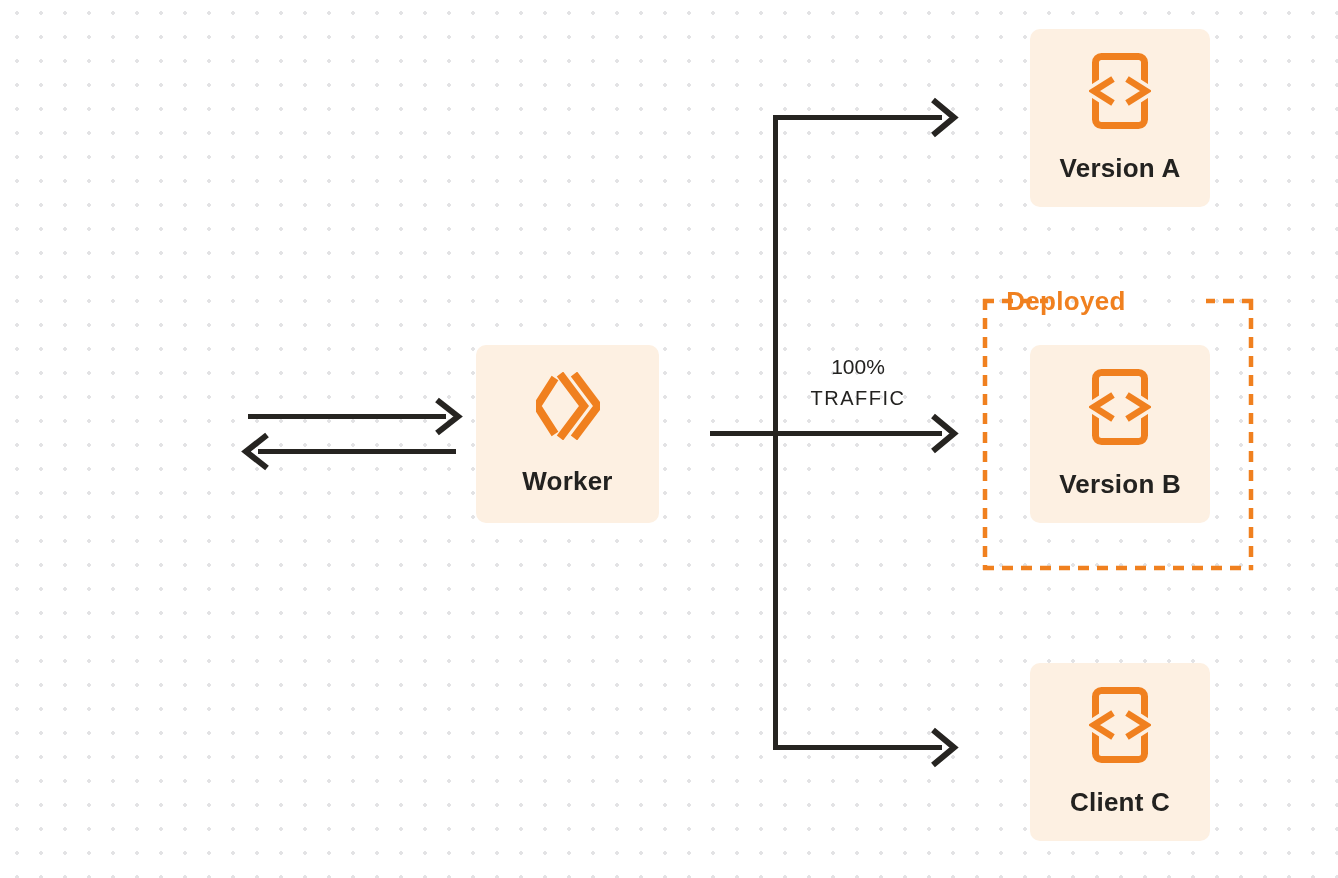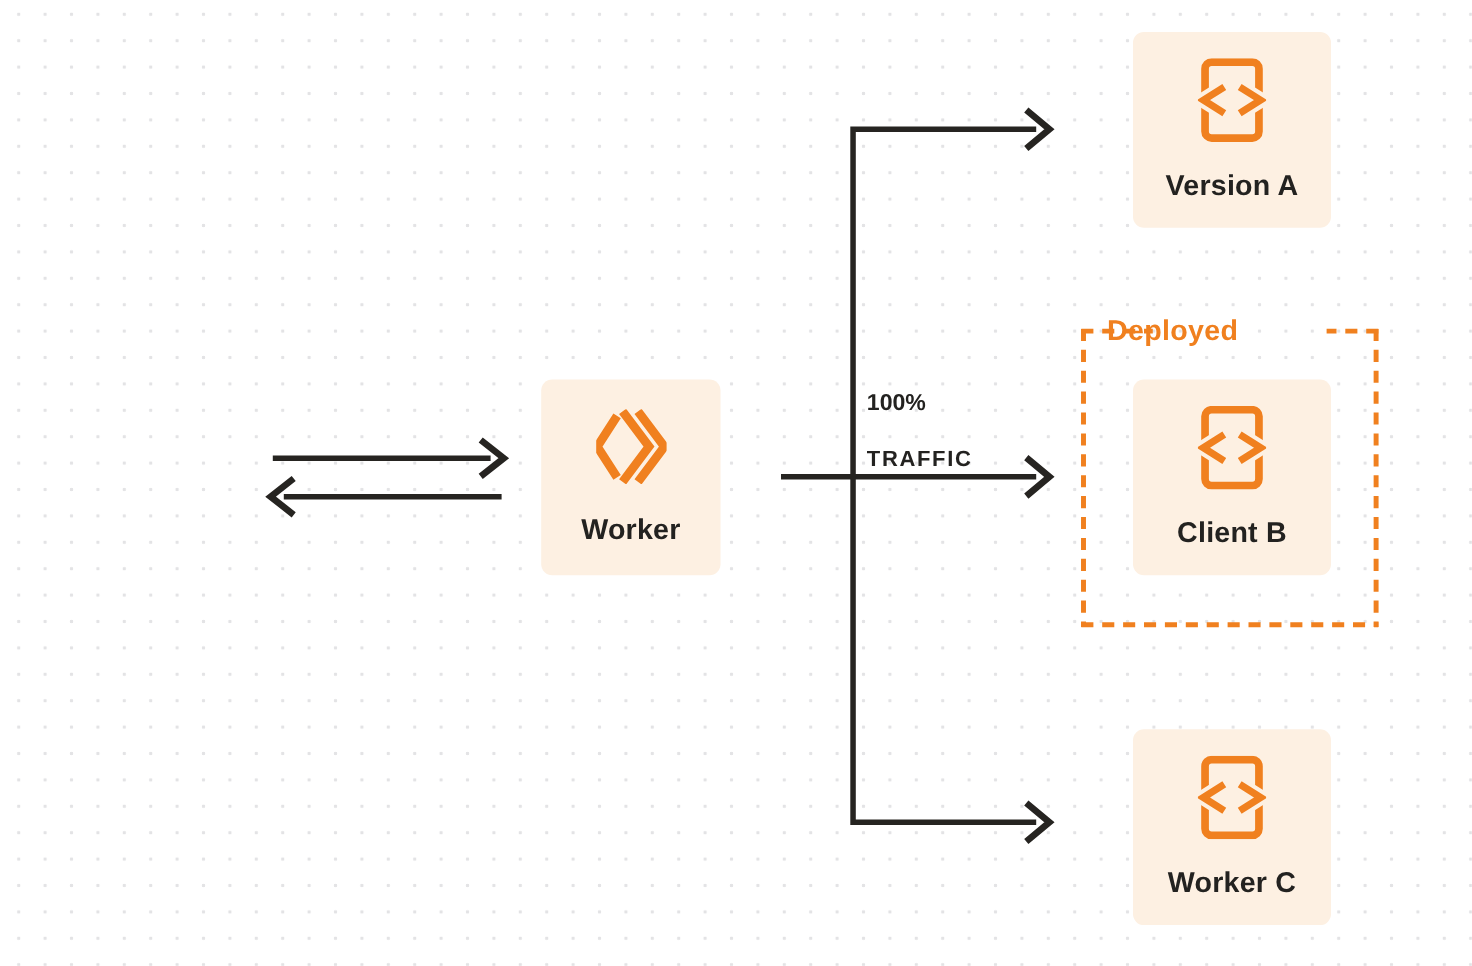--- a/index.html
+++ b/index.html
@@ -51,35 +51,36 @@
   .node.cream { background: var(--node-cream-bg); text-align: center; }
   .node.gray  { background: var(--node-gray-bg); }
   .node-label {
     font-size: 26px;
     font-weight: 700;
     color: var(--text-dark);
     letter-spacing: 0.2px;
     white-space: nowrap;
   }
   #client-node  { left: 30px;  top: 345px; }
-  #worker-node  { left: 492px; top: 345px; width: 163px; gap: 26px; }
+  #worker-node  { left: 476px; top: 345px; width: 183px; gap: 26px; }
   #version-a-node { left: 1030px; top: 29px; }
   #version-b-node { left: 1030px; top: 345px; }
   #version-c-node { left: 1030px; top: 663px; }
 
   .traffic-label {
     position: absolute;
     left: 788px;
     top: 352px;
     width: 140px;
+    text-align: center;
     color: var(--text-dark);
-    font-weight: 700;
+    font-weight: 400;
   }
   .traffic-line1 { font-size: 21px; line-height: 30px; }
-  .traffic-line2 { font-size: 20px; line-height: 32px; letter-spacing: 1.5px; margin-top: 20px; }
+  .traffic-line2 { font-size: 20px; line-height: 32px; letter-spacing: 1.5px; }
 
   .deployed-label {
     position: absolute;
     left: 1066px;
     top: 301px;
     transform: translate(-50%, -50%);
     font-size: 26px;
     font-weight: 700;
     color: var(--accent-orange);
     letter-spacing: 0.3px;
@@ -149,31 +150,31 @@
     <div class="node-label">Version A</div>
   </div>
 
   <div class="node cream" id="version-b-node">
     <svg class="icon-svg" width="62" height="76" viewBox="0 0 62 76" aria-hidden="true">
       <rect x="6.5" y="3.5" width="49" height="69" rx="6" fill="none" stroke="var(--accent-orange)" stroke-width="7"></rect>
       <path d="M 24,26 L 5,38 L 24,50 M 38,26 L 57,38 L 38,50" fill="none" stroke="var(--node-cream-bg)" stroke-width="14"></path>
       <path d="M 24,26 L 5,38 L 24,50" fill="none" stroke="var(--accent-orange)" stroke-width="6.5"></path>
       <path d="M 38,26 L 57,38 L 38,50" fill="none" stroke="var(--accent-orange)" stroke-width="6.5"></path>
     </svg>
-    <div class="node-label">Client B</div>
+    <div class="node-label">Version B</div>
   </div>
 
   <div class="node cream" id="version-c-node">
     <svg class="icon-svg" width="62" height="76" viewBox="0 0 62 76" aria-hidden="true">
       <rect x="6.5" y="3.5" width="49" height="69" rx="6" fill="none" stroke="var(--accent-orange)" stroke-width="7"></rect>
       <path d="M 24,26 L 5,38 L 24,50 M 38,26 L 57,38 L 38,50" fill="none" stroke="var(--node-cream-bg)" stroke-width="14"></path>
       <path d="M 24,26 L 5,38 L 24,50" fill="none" stroke="var(--accent-orange)" stroke-width="6.5"></path>
       <path d="M 38,26 L 57,38 L 38,50" fill="none" stroke="var(--accent-orange)" stroke-width="6.5"></path>
     </svg>
-    <div class="node-label">Worker C</div>
+    <div class="node-label">Client C</div>
   </div>
 
   <div class="traffic-label">
     <div class="traffic-line1">100%</div>
     <div class="traffic-line2">TRAFFIC</div>
   </div>
 
   <div class="deployed-label">Deployed</div>
 
 </div>

